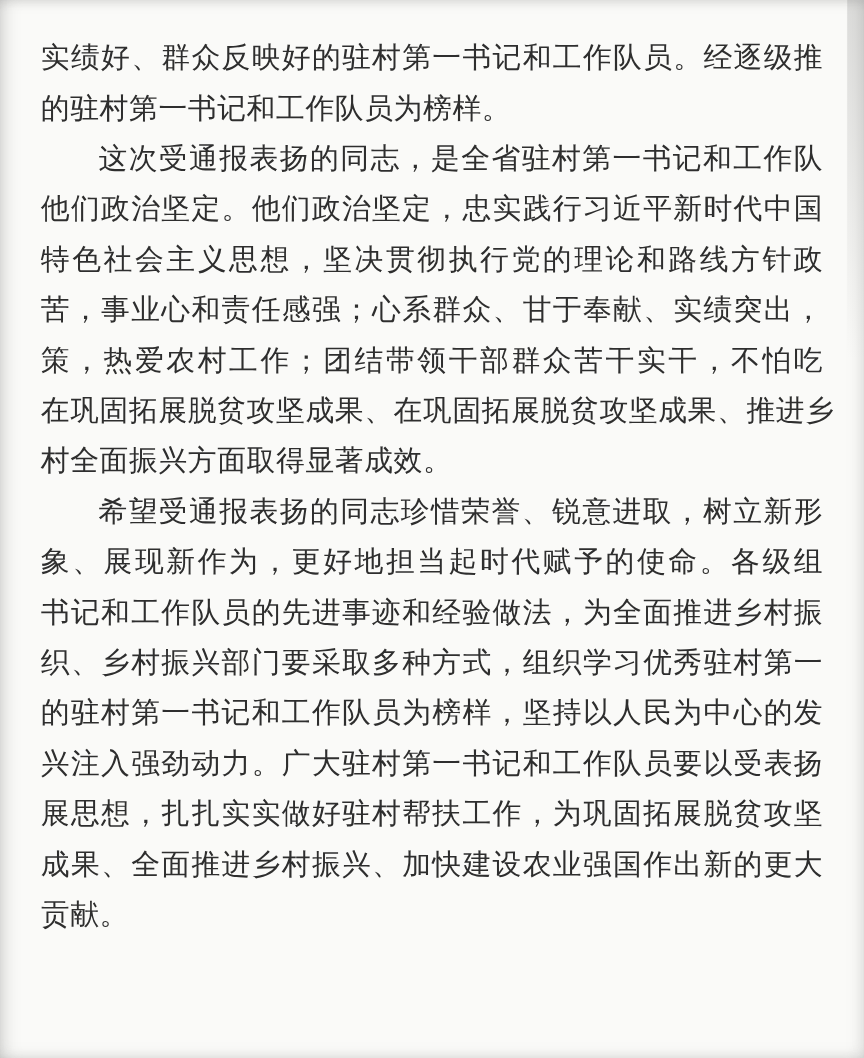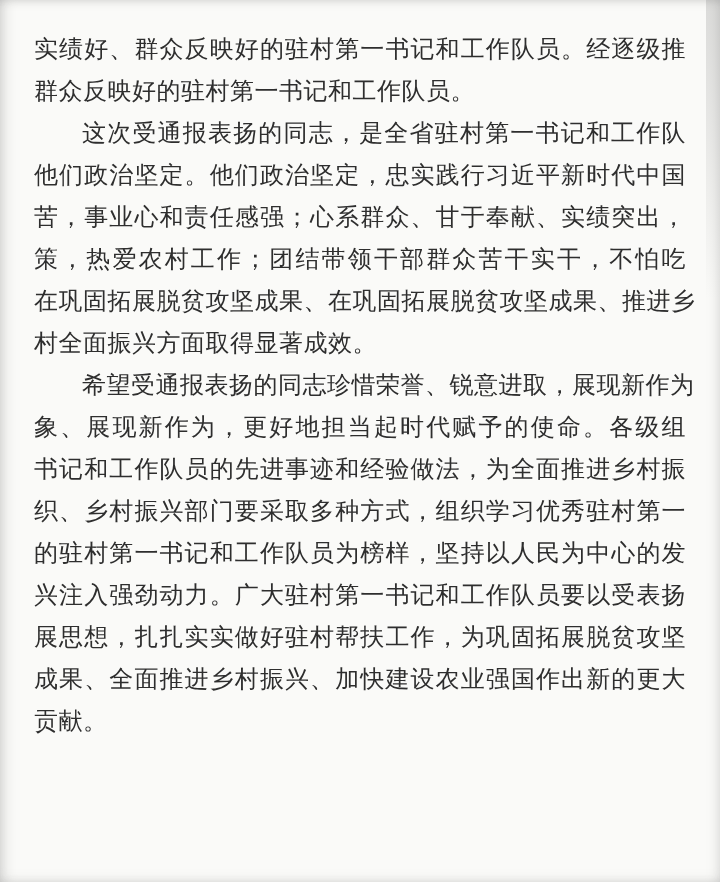--- a/index.html
+++ b/index.html
@@ -55,28 +55,29 @@
   .text-line.para-start {
     text-indent: 2em;
   }
 </style>
 </head>
 <body>
 
 <div class="page">
   <div class="text-block">
     <div class="text-line">实绩好、群众反映好的驻村第一书记和工作队员。经逐级推</div>
-    <div class="text-line para-end">群众反映好的驻村第一书记和工作队员。</div>
+    <div class="text-line para-end">的驻村第一书记和工作队员为榜样。</div>
     <div class="text-line para-start">这次受通报表扬的同志，是全省驻村第一书记和工作队</div>
     <div class="text-line">他们政治坚定。他们政治坚定，忠实践行习近平新时代中国</div>
+    <div class="text-line">特色社会主义思想，坚决贯彻执行党的理论和路线方针政</div>
     <div class="text-line">苦，事业心和责任感强；心系群众、甘于奉献、实绩突出，</div>
     <div class="text-line">策，热爱农村工作；团结带领干部群众苦干实干，不怕吃</div>
     <div class="text-line">在巩固拓展脱贫攻坚成果、在巩固拓展脱贫攻坚成果、推进乡</div>
     <div class="text-line para-end">村全面振兴方面取得显著成效。</div>
-    <div class="text-line para-start">希望受通报表扬的同志珍惜荣誉、锐意进取，展现新作为</div>
+    <div class="text-line para-start">希望受通报表扬的同志珍惜荣誉、锐意进取，树立新形</div>
     <div class="text-line">象、展现新作为，更好地担当起时代赋予的使命。各级组</div>
     <div class="text-line">书记和工作队员的先进事迹和经验做法，为全面推进乡村振</div>
     <div class="text-line">织、乡村振兴部门要采取多种方式，组织学习优秀驻村第一</div>
     <div class="text-line">的驻村第一书记和工作队员为榜样，坚持以人民为中心的发</div>
     <div class="text-line">兴注入强劲动力。广大驻村第一书记和工作队员要以受表扬</div>
     <div class="text-line">展思想，扎扎实实做好驻村帮扶工作，为巩固拓展脱贫攻坚</div>
     <div class="text-line">成果、全面推进乡村振兴、加快建设农业强国作出新的更大</div>
     <div class="text-line para-end">贡献。</div>
   </div>
 </div>

